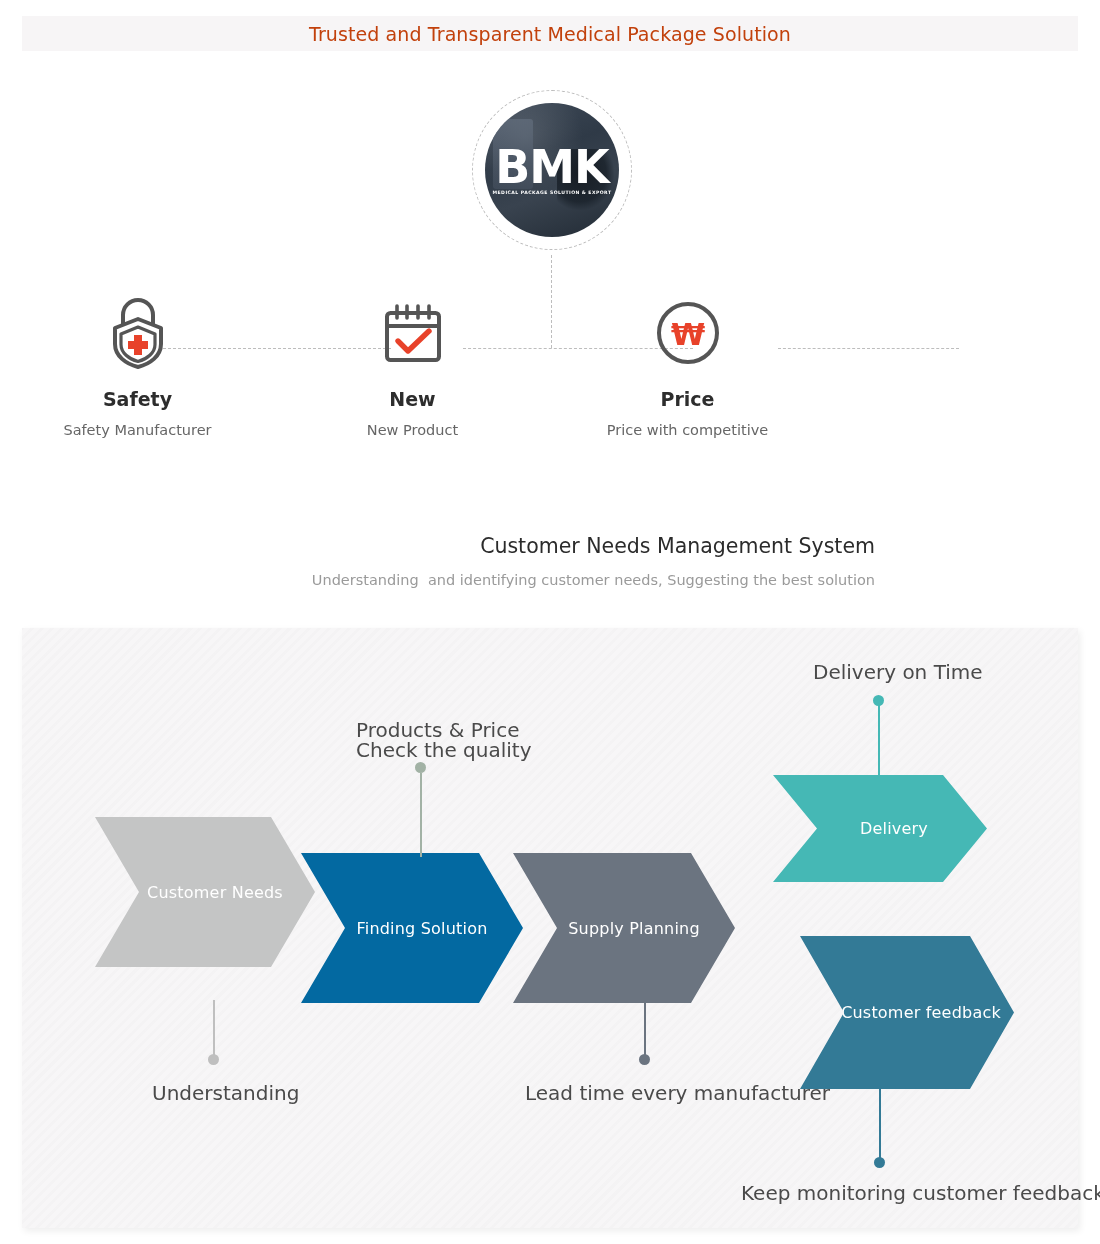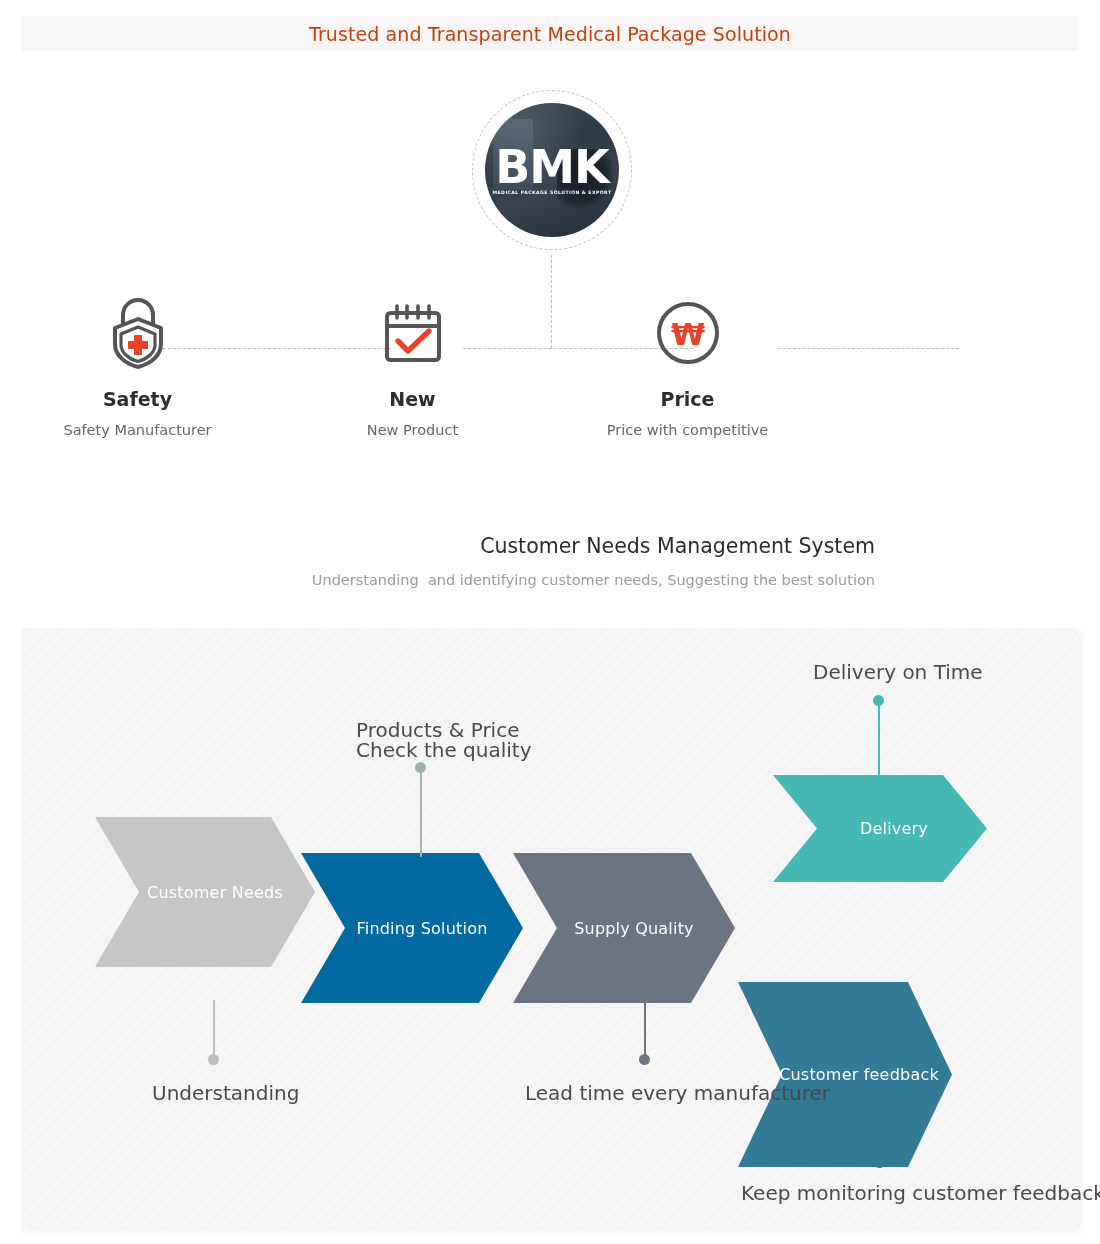--- a/index.html
+++ b/index.html
@@ -117,21 +117,21 @@
     filter:drop-shadow(2px 3px 4px rgba(0,0,0,.13));
   }
   .chev span{
     color:#ffffff;font-size:16px;font-weight:400;letter-spacing:.2px;
     pointer-events:none;
   }
   .chev.c1{left:95px; top:817px; width:220px;height:150px;}
   .chev.c2{left:301px;top:853px; width:222px;height:150px;}
   .chev.c3{left:513px;top:853px; width:222px;height:150px;}
   .chev.c4{left:773px;top:775px; width:214px;height:107px;}
-  .chev.c5{left:738px;top:936px; width:214px;height:185px;margin-top:46px;}
+  .chev.c5{left:800px;top:936px; width:214px;height:153px;}
   .chev.c4 span,.chev.c5 span{transform:translateX(14px);}
   .chev.c1 span,.chev.c2 span,.chev.c3 span{transform:translateX(10px);}
 
   
   .conn{position:absolute;}
   .conn .bar{position:absolute;width:2px;}
   .conn .dot{position:absolute;width:11px;height:11px;border-radius:50%;}
   .conn .txt{
     position:absolute;font-size:20px;color:#4a4a4a;white-space:pre;line-height:20px;
   }
@@ -238,21 +238,21 @@
 
 <div class="panel"></div>
 
 <div class="chev c1" style="background: rgb(196, 197, 197);">
   <span>Customer Needs</span>
 </div>
 <div class="chev c2" style="background: #0369a1;">
   <span>Finding Solution</span>
 </div>
 <div class="chev c3" style="background: rgb(107, 116, 128);">
-  <span>Supply Quality</span>
+  <span>Supply Planning</span>
 </div>
 <div class="chev c4" style="background: rgb(69, 184, 181);">
   <span>Delivery</span>
 </div>
 <div class="chev c5" style="background: rgb(51, 122, 150);">
   <span>Customer feedback</span>
 </div>
 
 <div class="conn conn-a">
   <div class="bar"></div>

